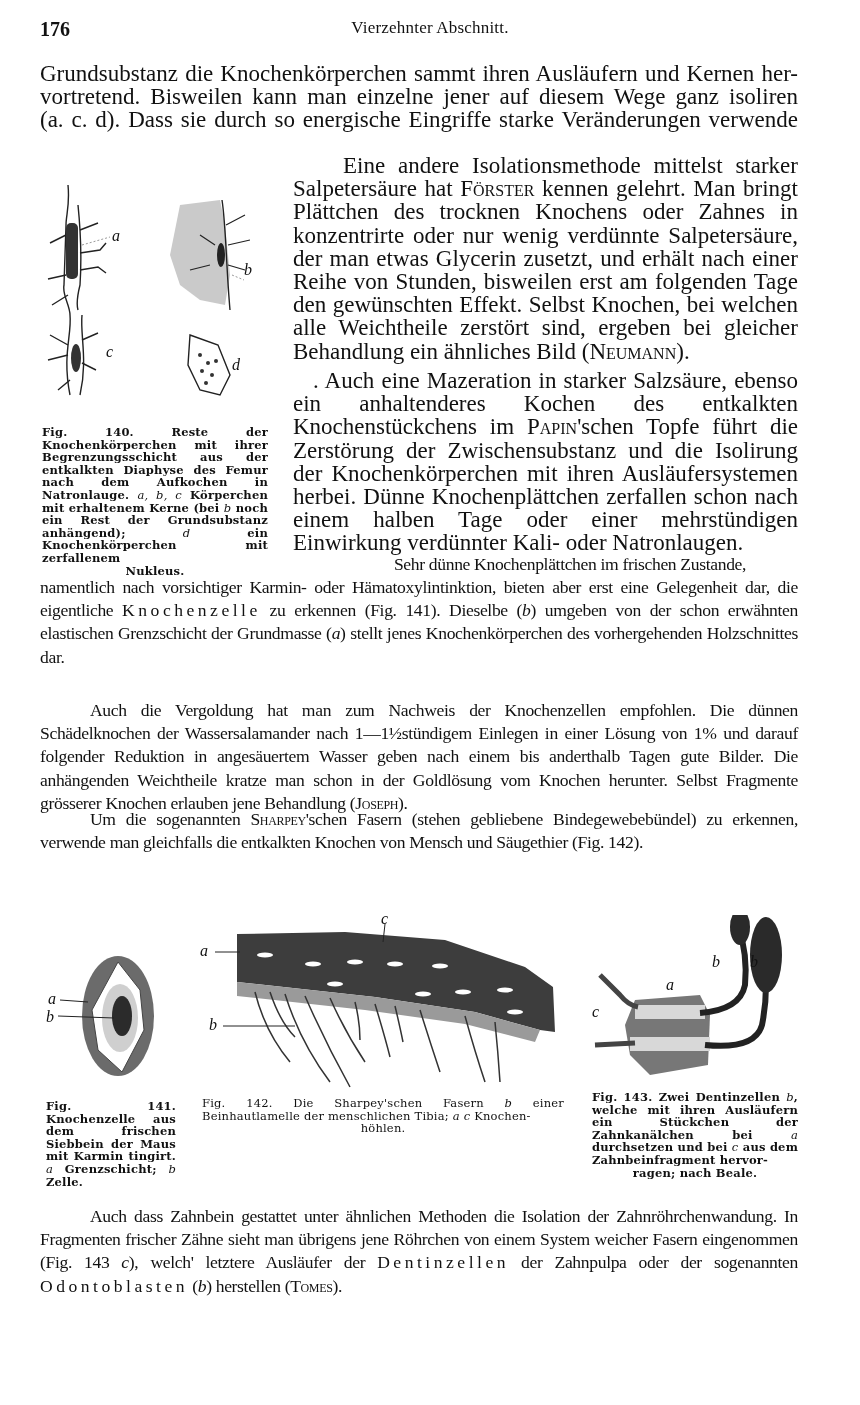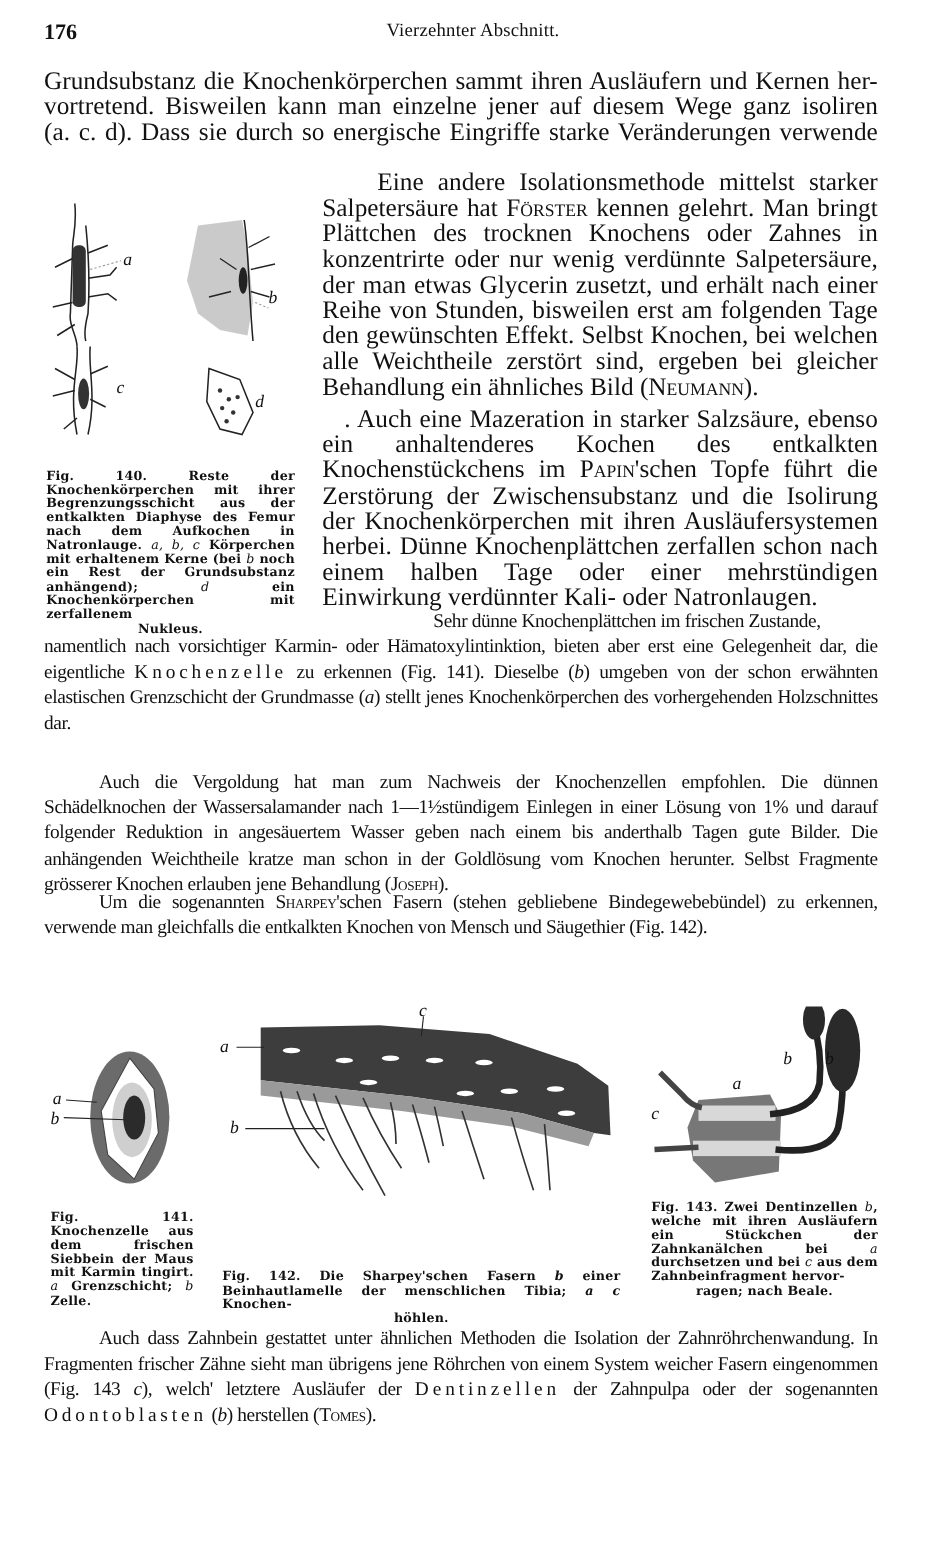--- a/index.html
+++ b/index.html
@@ -158,21 +158,21 @@
   <text class="lbl" x="122" y="52">b</text>
   <text class="lbl" x="160" y="52">b</text>
   <text class="lbl" x="76" y="75">a</text>
   <text class="lbl" x="2" y="102">c</text>
 </svg>
 
 <div class="abs cap" style="left:46px; top:1100px; width:130px;">
   <span>Fig. 141. Knochenzelle aus dem frischen Siebbein der Maus mit Karmin tingirt. </span><i class="cap-n">a</i><span> Grenzschicht; </span><i class="cap-n">b</i><span> Zelle.</span>
 </div>
 
-<div class="abs cap cap-n" style="left:202px; top:1154px; width:362px; font-weight:bold;">
+<div class="abs cap cap-n" style="left:202px; top:1097px; width:362px; font-weight:normal;">
   <span>Fig. 142. Die Sharpey'schen Fasern </span><i>b</i><span> einer Beinhautlamelle der menschlichen Tibia; </span><i>a c</i><span> Knochen-</span>
   <span class="c">höhlen.</span>
 </div>
 
 <div class="abs cap" style="left:592px; top:1091px; width:206px;">
   <span>Fig. 143. Zwei Dentinzellen </span><i class="cap-n">b</i><span>, welche mit ihren Ausläufern ein Stückchen der Zahnkanälchen bei </span><i class="cap-n">a</i><span> durchsetzen und bei </span><i class="cap-n">c</i><span> aus dem Zahnbeinfragment hervor-</span>
   <span class="c">ragen; nach Beale.</span>
 </div>
 
 <div class="abs para cond" style="left:40px; top:1205px; width:758px;">

